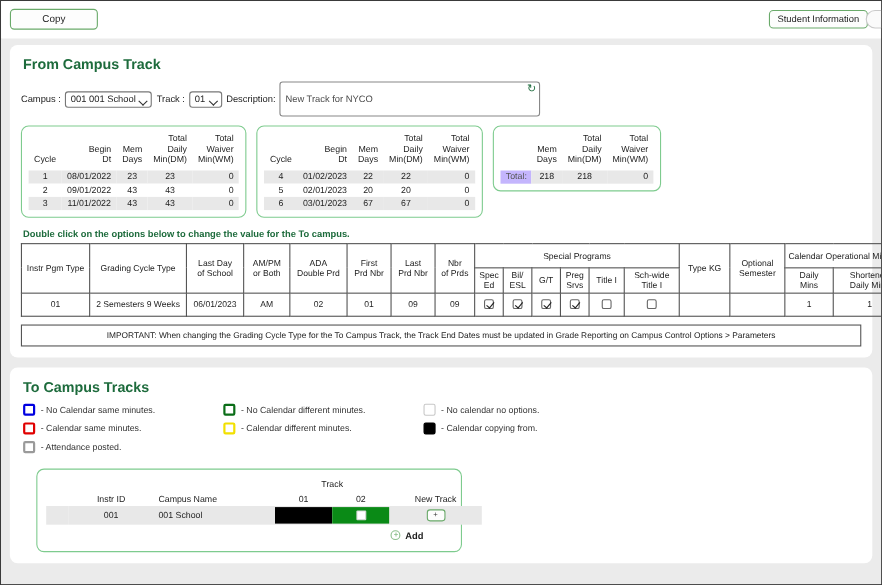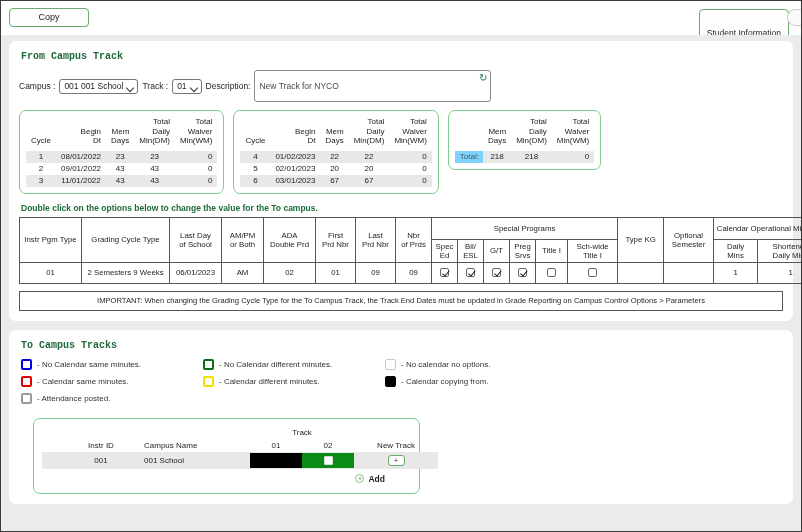--- a/index.html
+++ b/index.html
@@ -32,21 +32,21 @@
     background: #fdfdfd;
     color: #1d1d1d;
     font-size: 9px;
     line-height: 17px;
     text-align: center;
     cursor: pointer;
   }
   .stuinfo-btn {
     position: absolute; right: 12px; top: 8px;
     height: 17px;
-    padding: 16px 7px;
+    padding: 0 7px;
     border: 1px solid #6aaa6a;
     border-radius: 4px;
     background: #fdfdfd;
     color: #1d1d1d;
     font-size: 8.5px;
     line-height: 15px;
     white-space: nowrap;
     cursor: pointer;
   }
   .edge-btn {
@@ -66,24 +66,23 @@
   }
   .white-panel {
     position: relative;
     background: #ffffff;
     border-radius: 7px;
     padding: 8px 10px 10px 10px;
     box-shadow: 0 0 0 0 rgba(0,0,0,0);
   }
   .panel-title {
     color: #1d6b3c;
-    font-size: 10px;
+    font-size: 13px;
     font-weight: bold;
     margin: 2px 0 8px 2px;
-    font-family: Liberation Mono, monospace;
   }
 
   
   .filter-row {
     display: flex;
     align-items: center;
     gap: 4px;
     margin-bottom: 8px;
     font-size: 8.5px;
     color: #1d1d1d;
@@ -438,21 +437,21 @@
                 <th>Total
 Daily
 Min(DM)</th>
                 <th>Total
 Waiver
 Min(WM)</th>
               </tr>
             </thead>
             <tbody>
               <tr class="alt">
-                <td class="totlab" style="background:#7dd3fc">Total:</td>
+                <td class="totlab" style="background:#c4b5fd">Total:</td>
                 <td>218</td>
                 <td>218</td>
                 <td class="num">0</td>
               </tr>
             </tbody>
           </table>
         </div>
       </div>
 
       <div class="hint">Double click on the options below to change the value for the To campus.</div>

